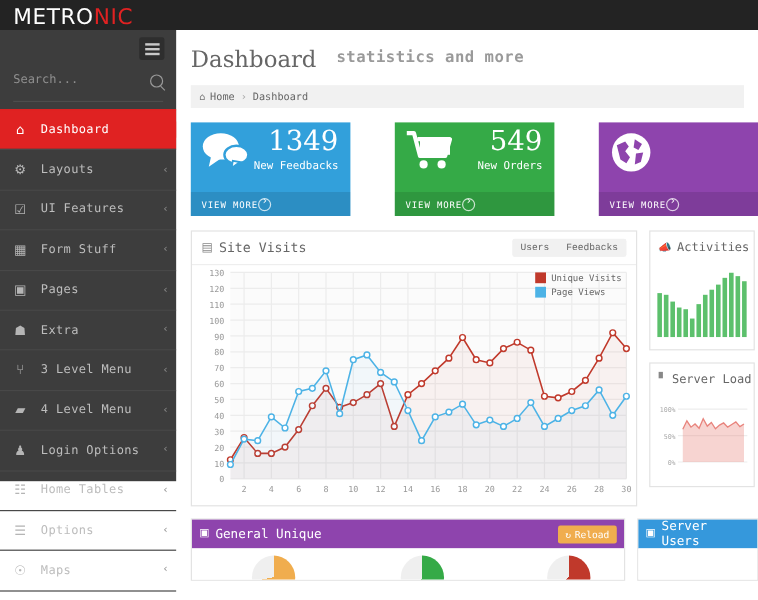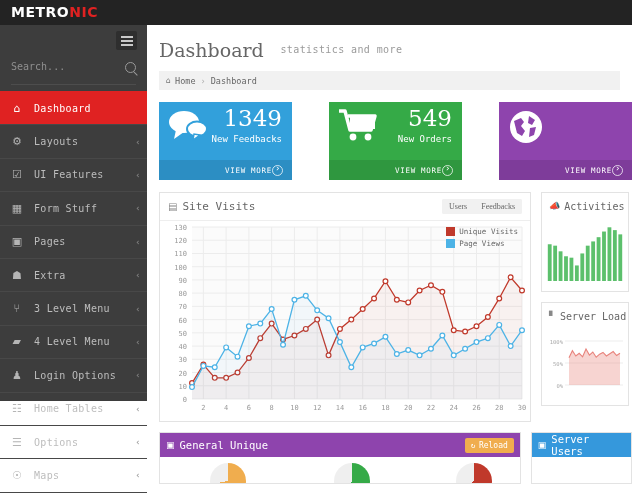--- a/index.html
+++ b/index.html
@@ -11,21 +11,21 @@
   }
   #app { position: relative; width: 632px; height: 500px; overflow: hidden; }
 
   
   .topbar {
     position: absolute; top: 0; left: 0; width: 632px; height: 25px;
     background: #232323;
   }
   .logo {
     position: absolute; left: 11px; top: 4px;
-    font-size: 14px; letter-spacing: .5px; color: #fff; font-weight: bold;
+    font-size: 18px; letter-spacing: .5px; color: #fff; font-weight: normal;
     font-family: "DejaVu Sans", "Liberation Sans", sans-serif;
   }
   .logo .accent { color: #e02222; }
 
   
   .sidebar {
     position: absolute; left: 0; top: 25px; width: 147px; height: 376px;
     background: #3d3d3d;
   }
   .sb-toggle-row { height: 33px; position: relative; }
@@ -90,22 +90,22 @@
   .main {
     position: absolute; left: 147px; top: 25px; width: 485px; height: 475px;
     background: #fff; overflow: hidden;
   }
   .page-head { padding: 14px 12px 0 12px; }
   .page-title {
     display: inline-block; font-size: 19px; color: #666; font-weight: normal;
     font-family: "DejaVu Serif", "Liberation Serif", serif;
   }
   .page-sub {
-    display: inline-block; margin-left: 7px; font-size: 10px; color: #9a9a9a;
-    letter-spacing: .4px; vertical-align: 4px;
+    display: inline-block; margin-left: 7px; font-size: 13px; color: #9a9a9a;
+    letter-spacing: .4px; vertical-align: 4px; font-weight: bold;
   }
   .breadcrumb {
     margin: 10px 12px 0 12px; height: 19px; background: #f1f1f1;
     display: flex; align-items: center; padding: 0 7px;
     font-size: 8.5px; color: #666;
   }
   .breadcrumb .home-icon {
     font-size: 8px; margin-right: 4px; color: #777;
     font-family: "DejaVu Sans", "Liberation Sans", sans-serif;
   }
@@ -129,21 +129,21 @@
     font-size: 23px; color: #fff; font-weight: normal;
     font-family: "DejaVu Serif", "Liberation Serif", serif;
   }
   .card-desc {
     position: absolute; right: 10px; top: 32px;
     font-size: 9px; color: #fff;
   }
   .card-foot {
     position: absolute; left: 0; bottom: 0; width: 100%; height: 20px;
     background: rgba(0,0,0,.11);
-    display: flex; align-items: center; justify-content: flex-end;
+    display: flex; align-items: center; justify-content: flex-start;
     padding: 0 9px; font-size: 7.5px; letter-spacing: .7px; color: #fff;
   }
   .arrow-circle {
     width: 11px; height: 11px; border: 1px solid rgba(255,255,255,.75);
     border-radius: 50%; position: relative;
   }
   .arrow-circle::after {
     content: "›"; position: absolute; left: 3px; top: -3px;
     font-size: 9px; color: #fff; line-height: 11px;
     font-family: "DejaVu Sans", "Liberation Sans", sans-serif;
@@ -158,21 +158,21 @@
   }
   .portlet-title { display: flex; align-items: center; font-size: 11px; color: #666; }
   .portlet-title .pt-icon {
     font-size: 10px; margin-right: 5px; color: #888;
     font-family: "DejaVu Sans", "Liberation Sans", sans-serif;
   }
   .btn-group { display: flex; background: #f1f1f1; border-radius: 2px; overflow: hidden; }
   .btn-group .btn {
     font-size: 8px; color: #666; padding: 3px 7px; cursor: pointer;
     background: #f1f1f1; border: 0;
-    font-family: Liberation Serif, serif;
+    font-family: Liberation Mono, monospace;
   }
 
   
   .chart-portlet { width: 372px; height: 230px; }
   .chart-area { position: relative; width: 370px; height: 200px; }
   .chart-svg { display: block; }
 
   .legend { position: absolute; right: 12px; top: 6px; font-size: 7.5px; color: #666; }
   .legend-row { display: flex; align-items: center; margin-bottom: 3px; }
   .legend-sw { width: 9px; height: 9px; margin-right: 4px; }

